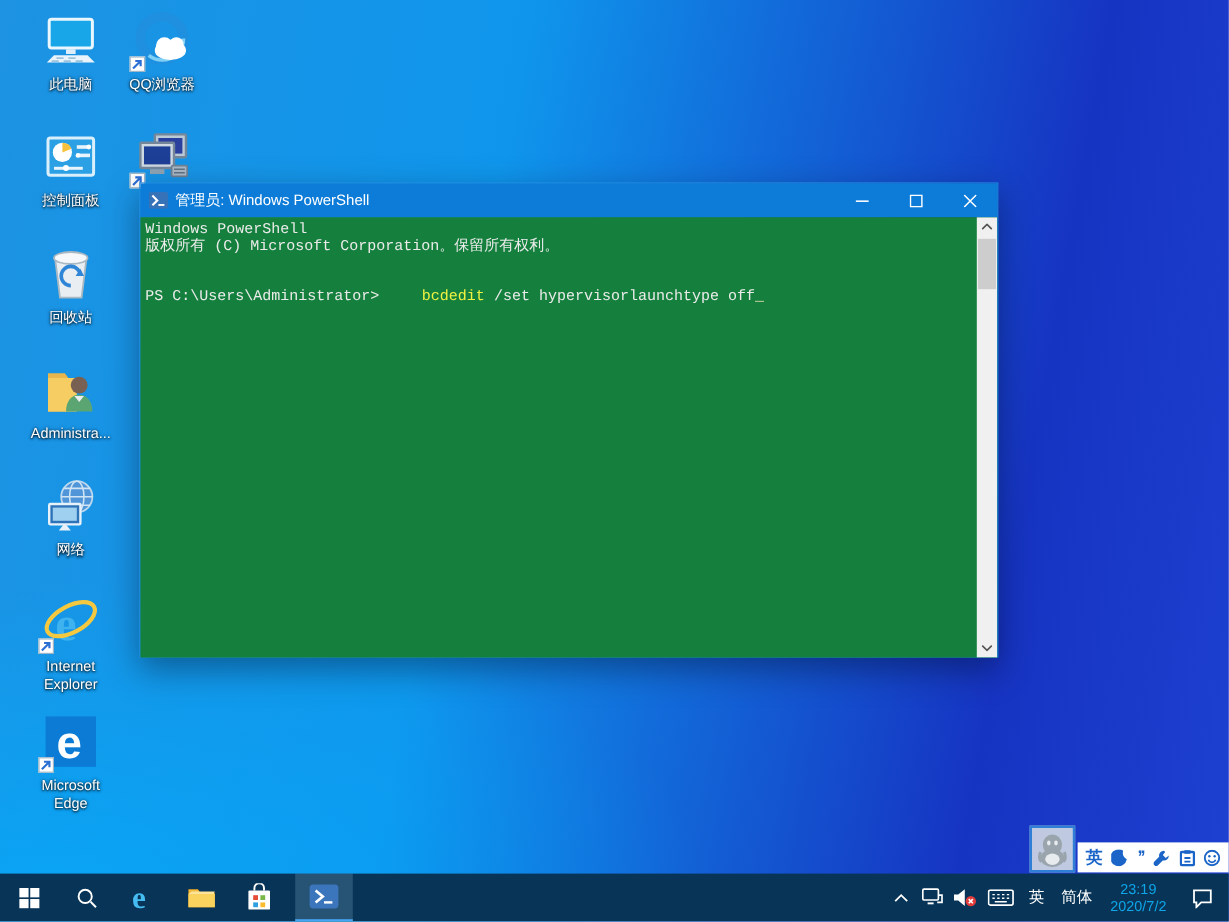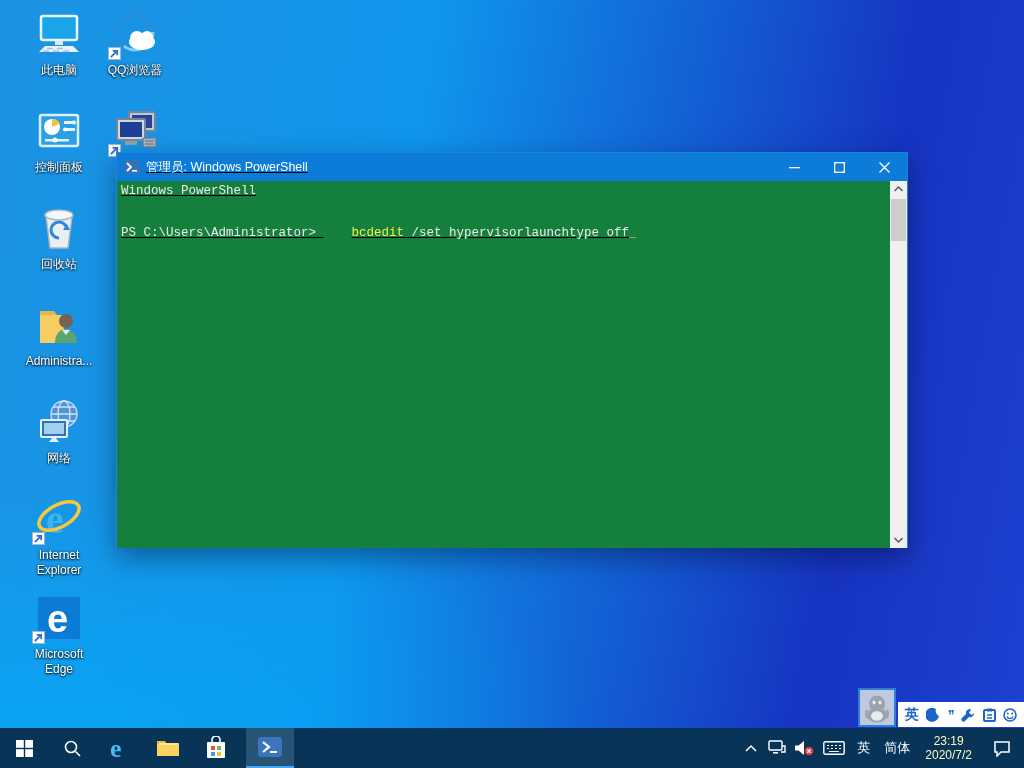--- a/index.html
+++ b/index.html
@@ -12,43 +12,43 @@
       linear-gradient(100deg, #1d93e2 0%, #0f96ec 38%, #1634c2 80%, #1e41d1 100%);
   }
   
   .dicon { position:absolute; width:78px; text-align:center; cursor:pointer;margin-left:20px; }
   .dicon .art { display:flex; justify-content:center; height:52px; position:relative; }
   .dlabel { margin-top:3px; color:#fff; font-size:12px; line-height:15px;
             text-shadow:0 1px 2px rgba(0,0,0,.95), 0 0 3px rgba(0,0,0,.6); }
   .shortcut-badge { position:absolute; left:12px; bottom:0; width:13px; height:13px;
             background:#fff; border:1px solid #9fb6c6; display:flex; align-items:center; justify-content:center; }
   
-  .ps-window { position:absolute; left:116px; top:152px; width:792px; height:396px;
-            border:1px solid #1e86d8; box-shadow:0 10px 26px rgba(0,0,20,.38);text-decoration:underline; }
+  .ps-window { position:absolute; left:116px; top:152px; width:716px; height:396px;
+            border:1px solid #1e86d8; box-shadow:0 10px 26px rgba(0,0,20,.38); }
   .titlebar { height:28px; background:#0d7cd8; display:flex; align-items:center; position:relative; }
   .title-text { color:#fff; font-size:12.5px; margin-left:6px; }
   .win-btns { position:absolute; right:0; top:0; height:28px; display:flex; }
   .win-btn { width:45px; height:28px; display:flex; align-items:center; justify-content:center; cursor:pointer; }
   .console { position:relative; height:367px; background:#15803d; overflow:hidden;
             font-family:"Liberation Mono", monospace; font-size:12.5px; line-height:14px;
             color:#ebebeb; padding:3px 20px 0 4px; }
   .cline { white-space:pre; min-height:14px; }
   .cmd { color:#f0f242;padding-left:28px; }
   .cursor { color:#f3e2ba; }
   .scrollbar { position:absolute; right:0; top:0; bottom:0; width:17px; background:#f0f0f0; }
   .sb-arrow { position:absolute; left:0; width:17px; height:16px; display:flex; align-items:center; justify-content:center; cursor:pointer; }
   .sb-thumb { position:absolute; left:1px; top:18px; width:15px; height:42px; background:#cdcdcd; cursor:pointer; }
   
   .taskbar { position:absolute; left:0; bottom:0; width:1024px; height:40px; background:#083557; display:flex; }
   .tb-btn { position:absolute; top:0; width:48px; height:40px; display:flex; align-items:center; justify-content:center; cursor:pointer; }
   .tb-btn.active { background:rgba(150,190,225,.22); border-bottom:2px solid #46a6f2; }
   .tray { position:absolute; right:0; top:0; height:40px; display:flex; align-items:center; }
   .tray-item { height:40px; display:flex; align-items:center; justify-content:center; cursor:pointer; color:#fff; }
   .tray-text { font-size:13px; padding:0 7px; }
-  .clock { text-align:center; font-size:12px; line-height:14px; padding:0 8px; color:#fef9c3; }
+  .clock { text-align:center; font-size:12px; line-height:14px; padding:0 8px; color:#0ea5e9; }
   
   .ime-avatar { position:absolute; left:858px; top:688px; width:38px; height:39px;
             background:rgba(214,221,228,.88); border:2px solid #2f7fd6; display:flex; align-items:center; justify-content:center; cursor:pointer; }
   .ime-bar { position:absolute; left:898px; top:702px; width:126px; height:25px; background:#fff;
             display:flex; align-items:center; justify-content:space-around; padding:0 3px; }
   .ime-item { color:#1b64c8; font-size:14px; font-weight:bold; cursor:pointer; display:flex; align-items:center; }
 </style>
 </head>
 <body>
 
@@ -209,20 +209,21 @@
       </div>
       <div class="win-btn">
         <svg width="11" height="11" viewBox="0 0 11 11">
             <path d="M0.5 0.5 L10.5 10.5 M10.5 0.5 L0.5 10.5" stroke="#fff" stroke-width="1.3"></path>
           </svg>
       </div>
     </div>
   </div>
   <div class="console">
     <div class="cline">Windows PowerShell</div>
+    <div class="cline">版权所有 (C) Microsoft Corporation。保留所有权利。</div>
     <div class="cline"></div>
     <div class="cline"></div>
     <div class="cline"><span>PS C:\Users\Administrator&gt; </span><span class="cmd">bcdedit</span><span> /set hypervisorlaunchtype off</span><span class="cursor">_</span></div>
     <div class="scrollbar">
       <div class="sb-arrow" style="top:0">
         <svg width="9" height="6" viewBox="0 0 9 6">
             <path d="M0.5 5 L4.5 1 L8.5 5" stroke="#555" stroke-width="1.4" fill="none"></path>
           </svg>
       </div>
       <div class="sb-thumb"></div>

